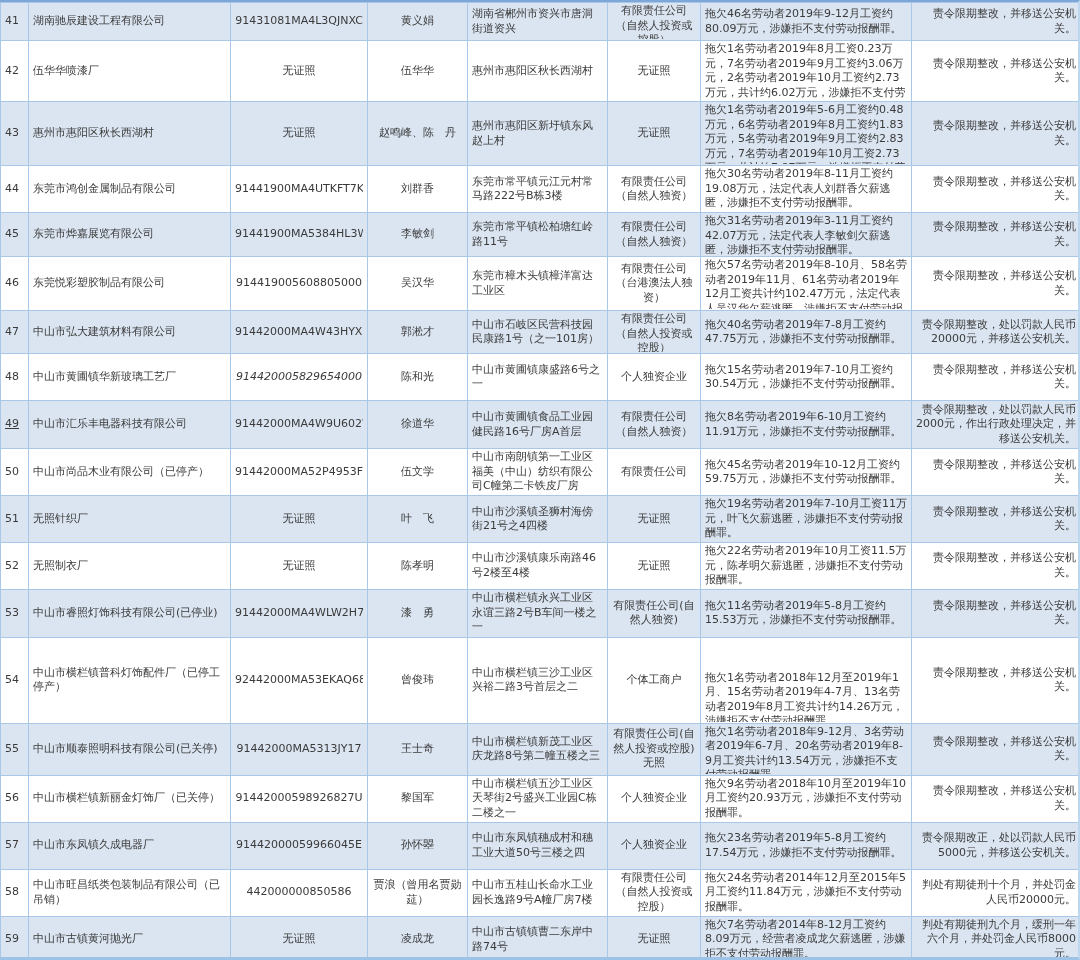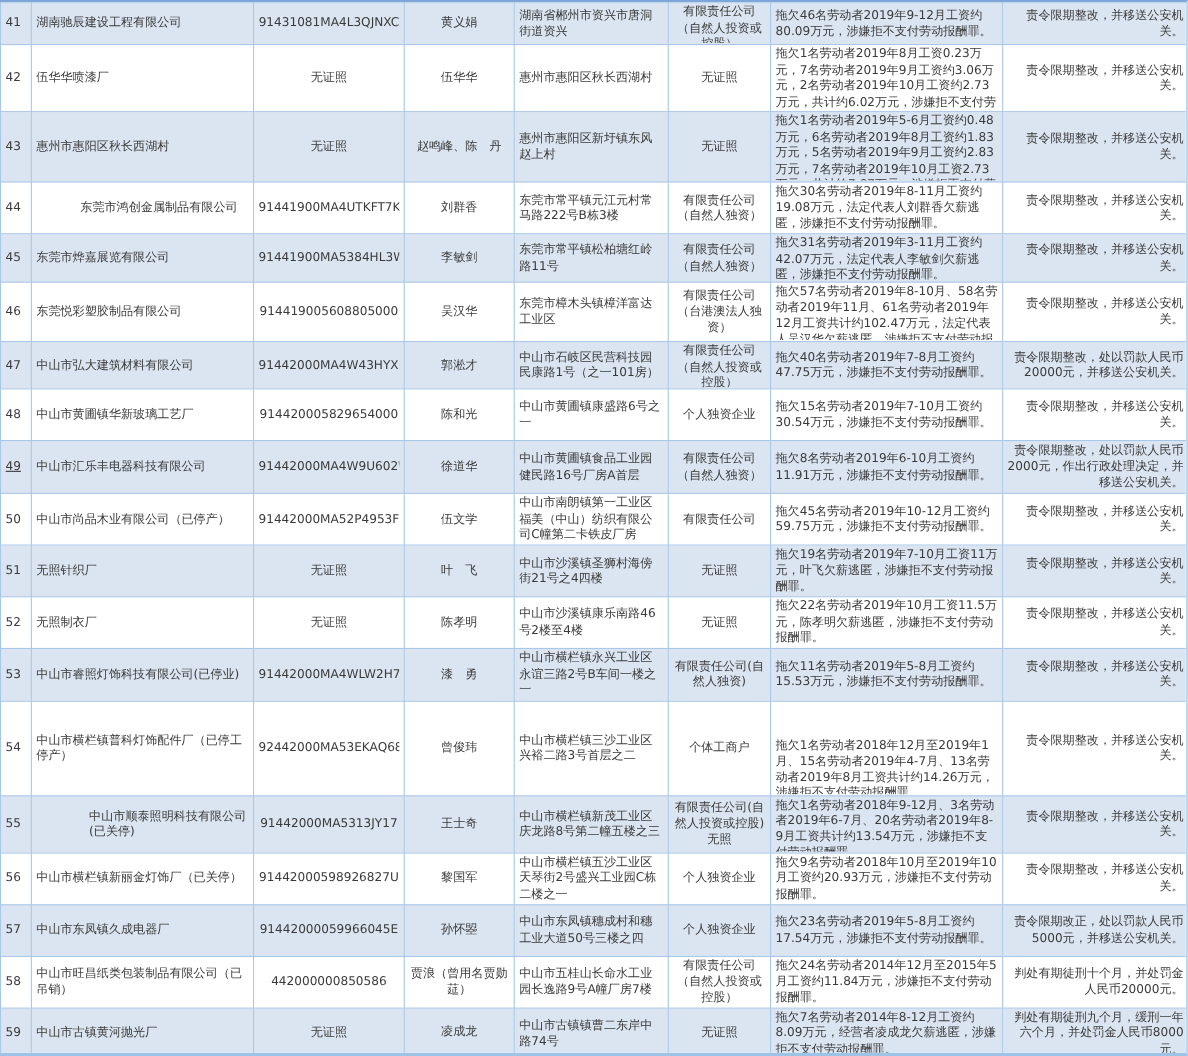--- a/index.html
+++ b/index.html
@@ -133,21 +133,21 @@
           </td>
           <td class="c-penalty">
             <div class="clip" style="max-height: 61px;">责令限期整改，并移送公安机关。</div>
           </td>
         </tr>
         <tr class="row-plain" style="height: 47px;">
           <td class="c-num">
             <div class="clip" style="max-height: 45px;">44</div>
           </td>
           <td class="c-company">
-            <div class="clip" style="max-height: 45px; margin-left: 40px;">东莞市鸿创金属制品有限公司</div>
+            <div class="clip" style="max-height: 45px;">东莞市鸿创金属制品有限公司</div>
           </td>
           <td class="c-code">
             <div class="clip" style="max-height: 45px;">91441900MA4UTKFT7K</div>
           </td>
           <td class="c-person">
             <div class="clip" style="max-height: 45px;">刘群香</div>
           </td>
           <td class="c-address">
             <div class="clip" style="max-height: 45px;">东莞市常平镇元江元村常马路222号B栋3楼</div>
           </td>
@@ -240,21 +240,21 @@
           </td>
         </tr>
         <tr class="row-plain" style="height: 47px;">
           <td class="c-num">
             <div class="clip" style="max-height: 45px;">48</div>
           </td>
           <td class="c-company">
             <div class="clip" style="max-height: 45px;">中山市黄圃镇华新玻璃工艺厂</div>
           </td>
           <td class="c-code">
-            <div class="clip" style="max-height: 45px;">914420005829654000</div>
+            <div class="clip" style="max-height: 45px; font-style: italic;">914420005829654000</div>
           </td>
           <td class="c-person">
             <div class="clip" style="max-height: 45px;">陈和光</div>
           </td>
           <td class="c-address">
             <div class="clip" style="max-height: 45px;">中山市黄圃镇康盛路6号之一</div>
           </td>
           <td class="c-type">
             <div class="clip" style="max-height: 45px;">个人独资企业</div>
           </td>
@@ -419,21 +419,21 @@
           </td>
           <td class="c-penalty">
             <div class="clip" style="max-height: 51px;">责令限期整改，并移送公安机关。</div>
           </td>
         </tr>
         <tr class="row-alt" style="height: 51px;">
           <td class="c-num">
             <div class="clip" style="max-height: 49px;">55</div>
           </td>
           <td class="c-company">
-            <div class="clip" style="max-height: 49px; margin-left: 48px;">中山市顺泰照明科技有限公司(已关停)</div>
+            <div class="clip" style="max-height: 49px;">中山市顺泰照明科技有限公司(已关停)</div>
           </td>
           <td class="c-code">
             <div class="clip" style="max-height: 49px;">91442000MA5313JY17</div>
           </td>
           <td class="c-person">
             <div class="clip" style="max-height: 49px;">王士奇</div>
           </td>
           <td class="c-address">
             <div class="clip" style="max-height: 49px;">中山市横栏镇新茂工业区庆龙路8号第二幢五楼之三</div>
           </td>

